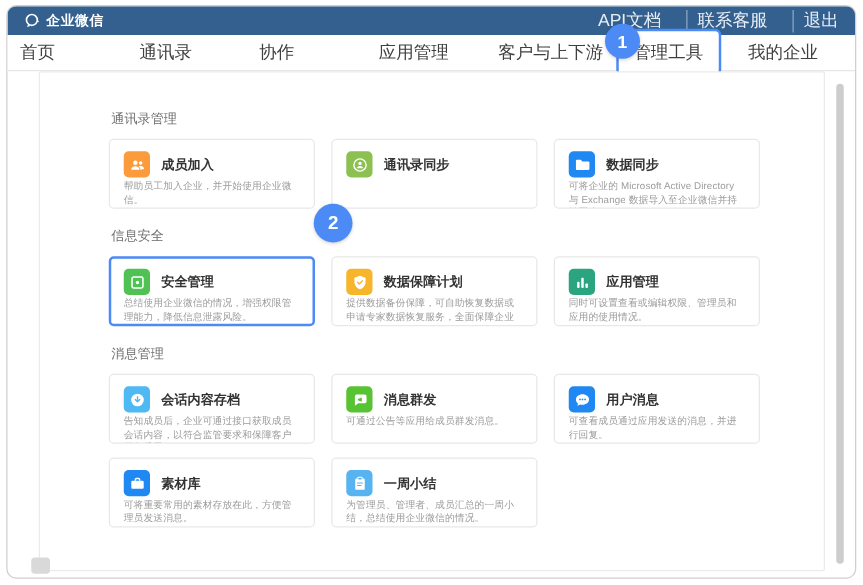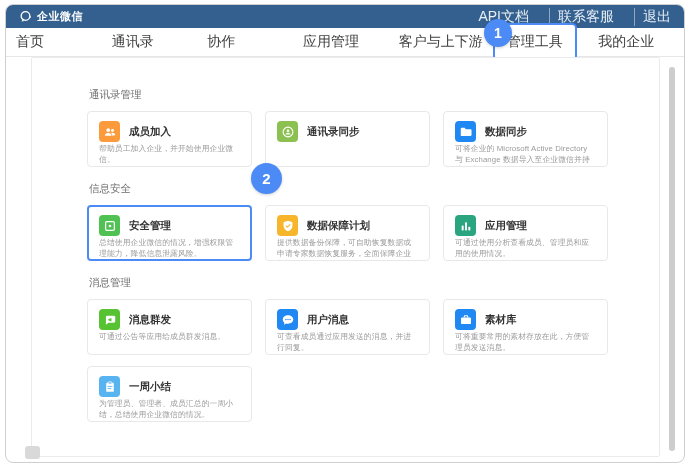--- a/index.html
+++ b/index.html
@@ -194,29 +194,41 @@
               <div class="card-head">
                 <span class="card-icon" style="background: rgb(42, 165, 127); color: rgb(42, 165, 127);">
                   <svg viewBox="0 0 24 24">
                     <rect x="4.6" y="11" width="3.4" height="8.5" rx="1.2" fill="#fff"></rect>
                     <rect x="10.3" y="5.5" width="3.4" height="14" rx="1.2" fill="#fff"></rect>
                     <rect x="16" y="13.2" width="3.4" height="6.3" rx="1.2" fill="#fff"></rect>
                   </svg>
                 </span>
                 <span class="card-title">应用管理</span>
               </div>
-              <div class="card-desc">可通过使用分析查看成员、管理员和应用的使用情况。</div>
+              <div class="card-desc">同时可设置查看或编辑权限、管理员和应用的使用情况。</div>
             </div>
           </div>
         </div>
         <div class="section">
           <div class="section-title">消息管理</div>
           <div class="card-grid">
             <div class="card">
               <div class="card-head">
+                <span class="card-icon" style="background: rgb(78, 185, 242); color: rgb(78, 185, 242);">
+                  <svg viewBox="0 0 24 24">
+                    <circle cx="12" cy="12" r="8.6" fill="#fff"></circle>
+                    <path d="M12 7.5v6.5M8.9 11.2 12 14.4l3.1-3.2" fill="none" stroke="currentColor" stroke-width="1.9" stroke-linecap="round" stroke-linejoin="round"></path>
+                  </svg>
+                </span>
+                <span class="card-title">会话内容存档</span>
+              </div>
+              <div class="card-desc">告知成员后，企业可通过接口获取成员会话内容，以符合监管要求和保障客户服务质量。</div>
+            </div>
+            <div class="card">
+              <div class="card-head">
                 <span class="card-icon" style="background: rgb(87, 194, 50); color: rgb(87, 194, 50);">
                   <svg viewBox="0 0 24 24">
                     <path d="M5.3 4.5h13.4A2.3 2.3 0 0 1 21 6.8v7.4a2.3 2.3 0 0 1-2.3 2.3H9.6L5 20V6.8a2.3 2.3 0 0 1 2.3-2.3z" fill="#fff"></path>
                     <path d="M9 10.7l5.5-2.2v6l-5.5-2.2z" fill="currentColor"></path>
                   </svg>
                 </span>
                 <span class="card-title">消息群发</span>
               </div>
               <div class="card-desc">可通过公告等应用给成员群发消息。</div>
             </div>

